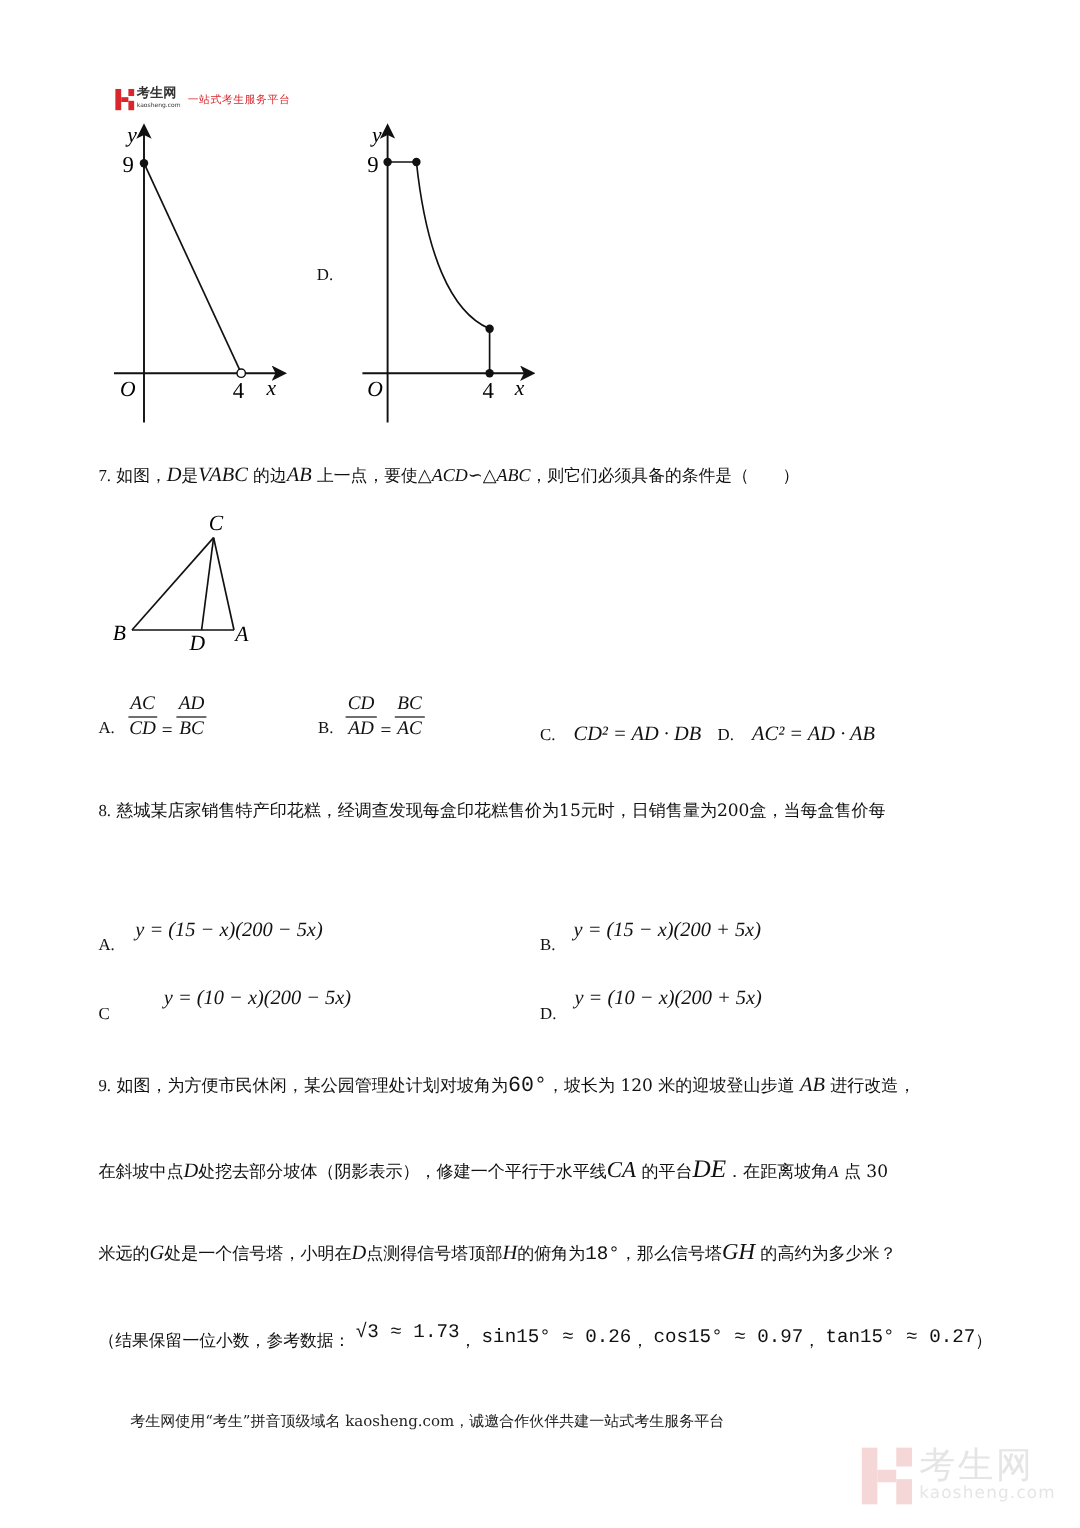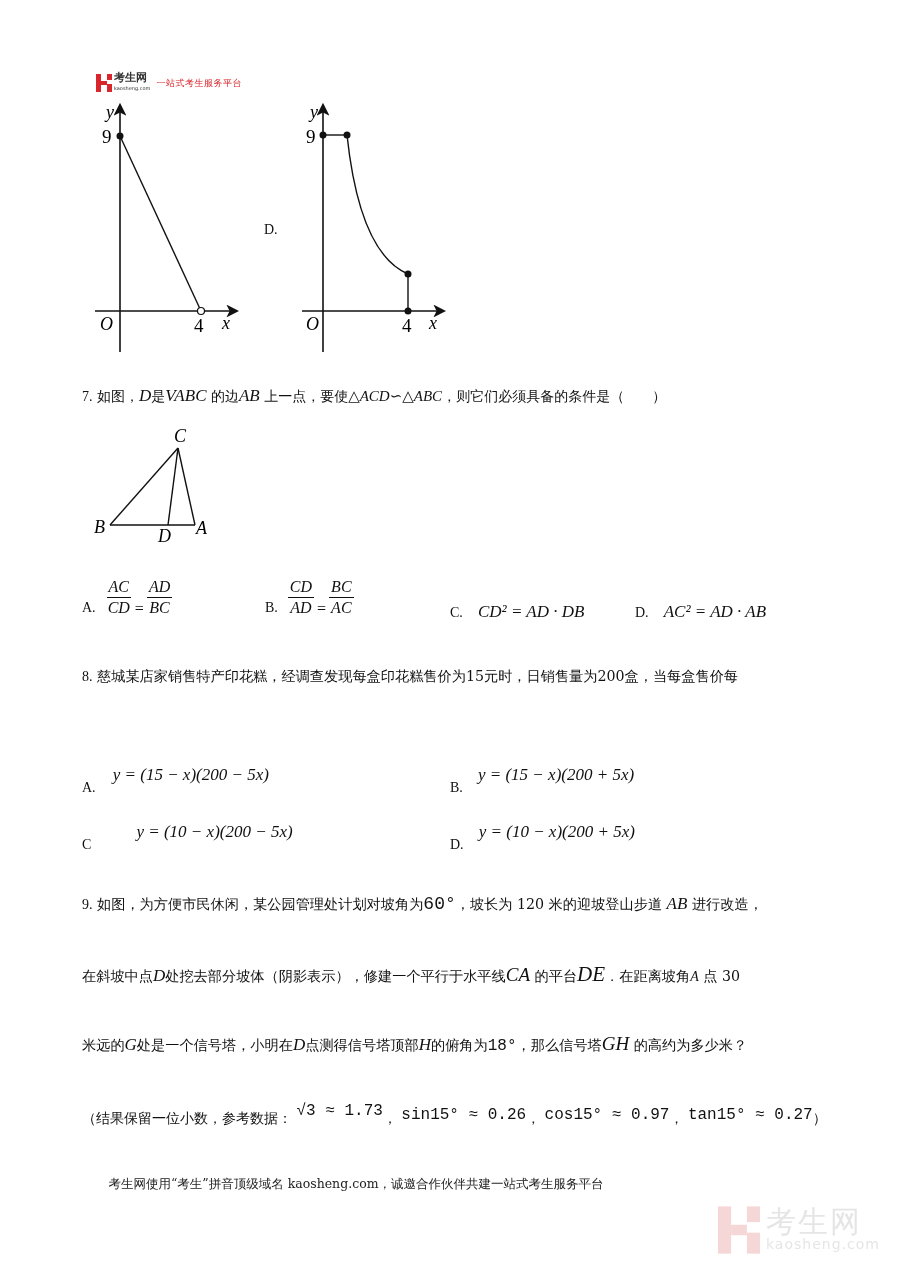--- a/index.html
+++ b/index.html
@@ -116,21 +116,21 @@
   <span class="eq">=</span>
   <span class="frac">
       <span class="n">BC</span>
       <span class="d">AC</span>
     </span>
 </div>
 <div class="abs" style="left:450px; top:602px; white-space:nowrap;">
   <span class="opt" style="margin-right:10px;">C.</span>
   <span class="m">CD² = AD · DB</span>
 </div>
-<div class="abs" style="left:635px; top:602px; white-space:nowrap;">
+<div class="abs" style="left:598px; top:602px; white-space:nowrap;">
   <span class="opt" style="margin-right:10px;">D.</span>
   <span class="m">AC² = AD · AB</span>
 </div>
 
 <div class="abs txt" style="left:82px; top:659px; line-height:34px; font-size:14.2px;">
   <div><span class="opt">8.</span> <span>慈城某店家销售特产印花糕，经调查发现每盒印花糕售价为15元时，日销售量为200盒，当每盒售价每</span></div>
 </div>
 
 <div class="abs" style="left:82px; top:765px; white-space:nowrap;">
   <span class="opt" style="position:relative; top:12px; margin-right:12px;">A.</span>

